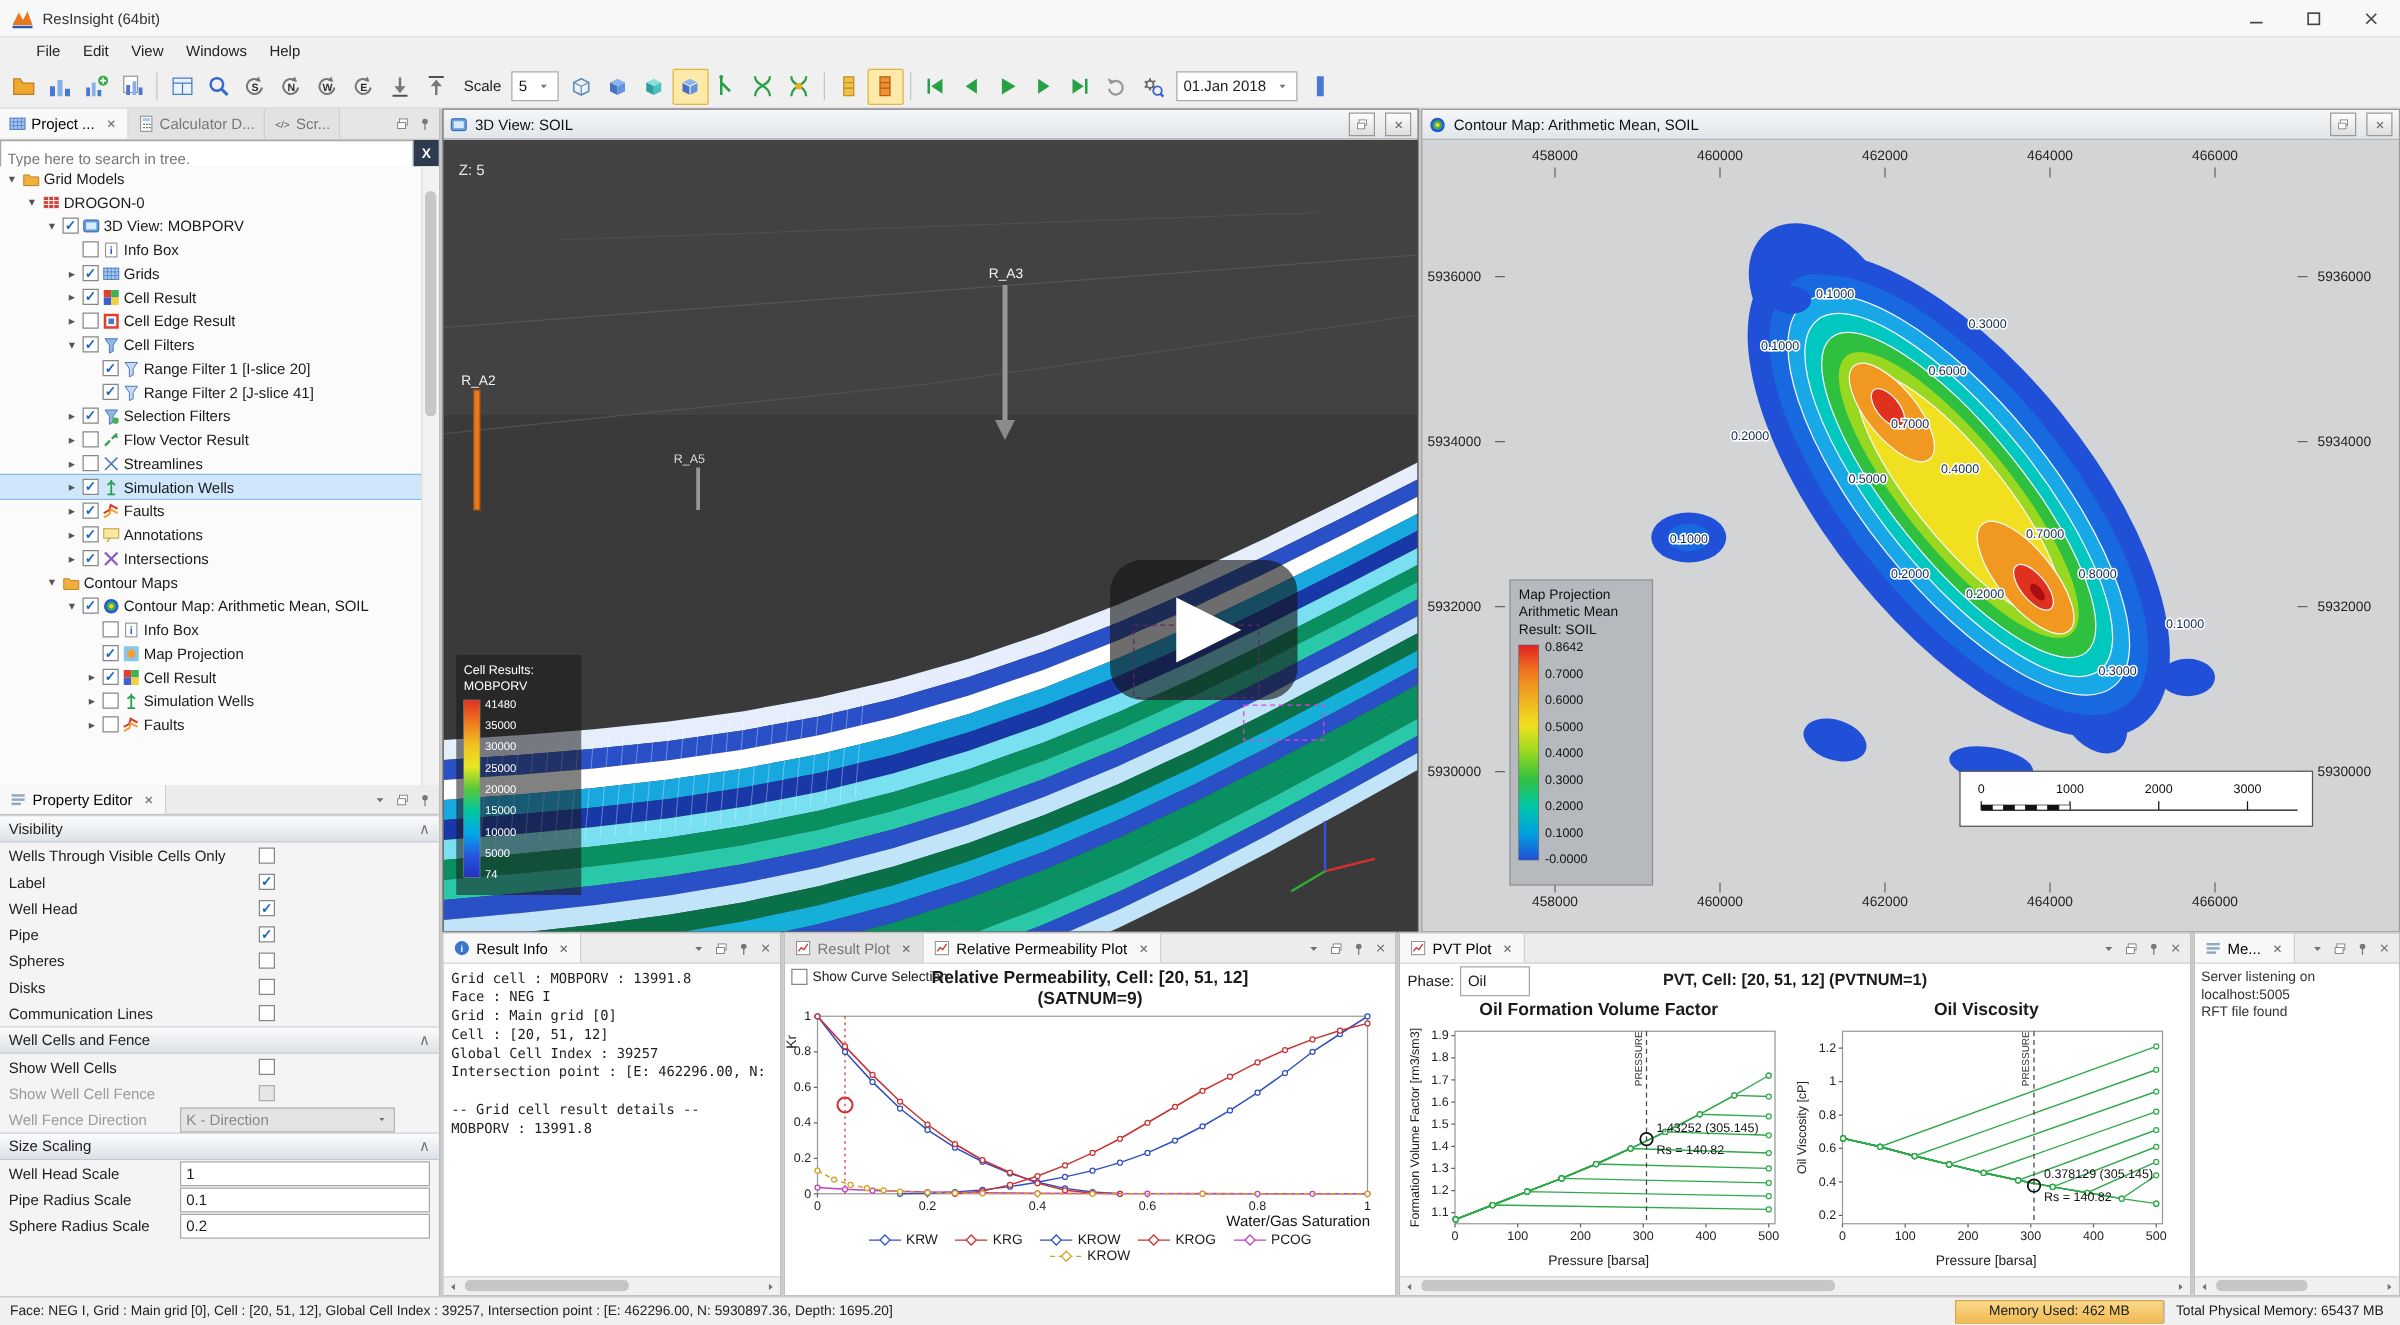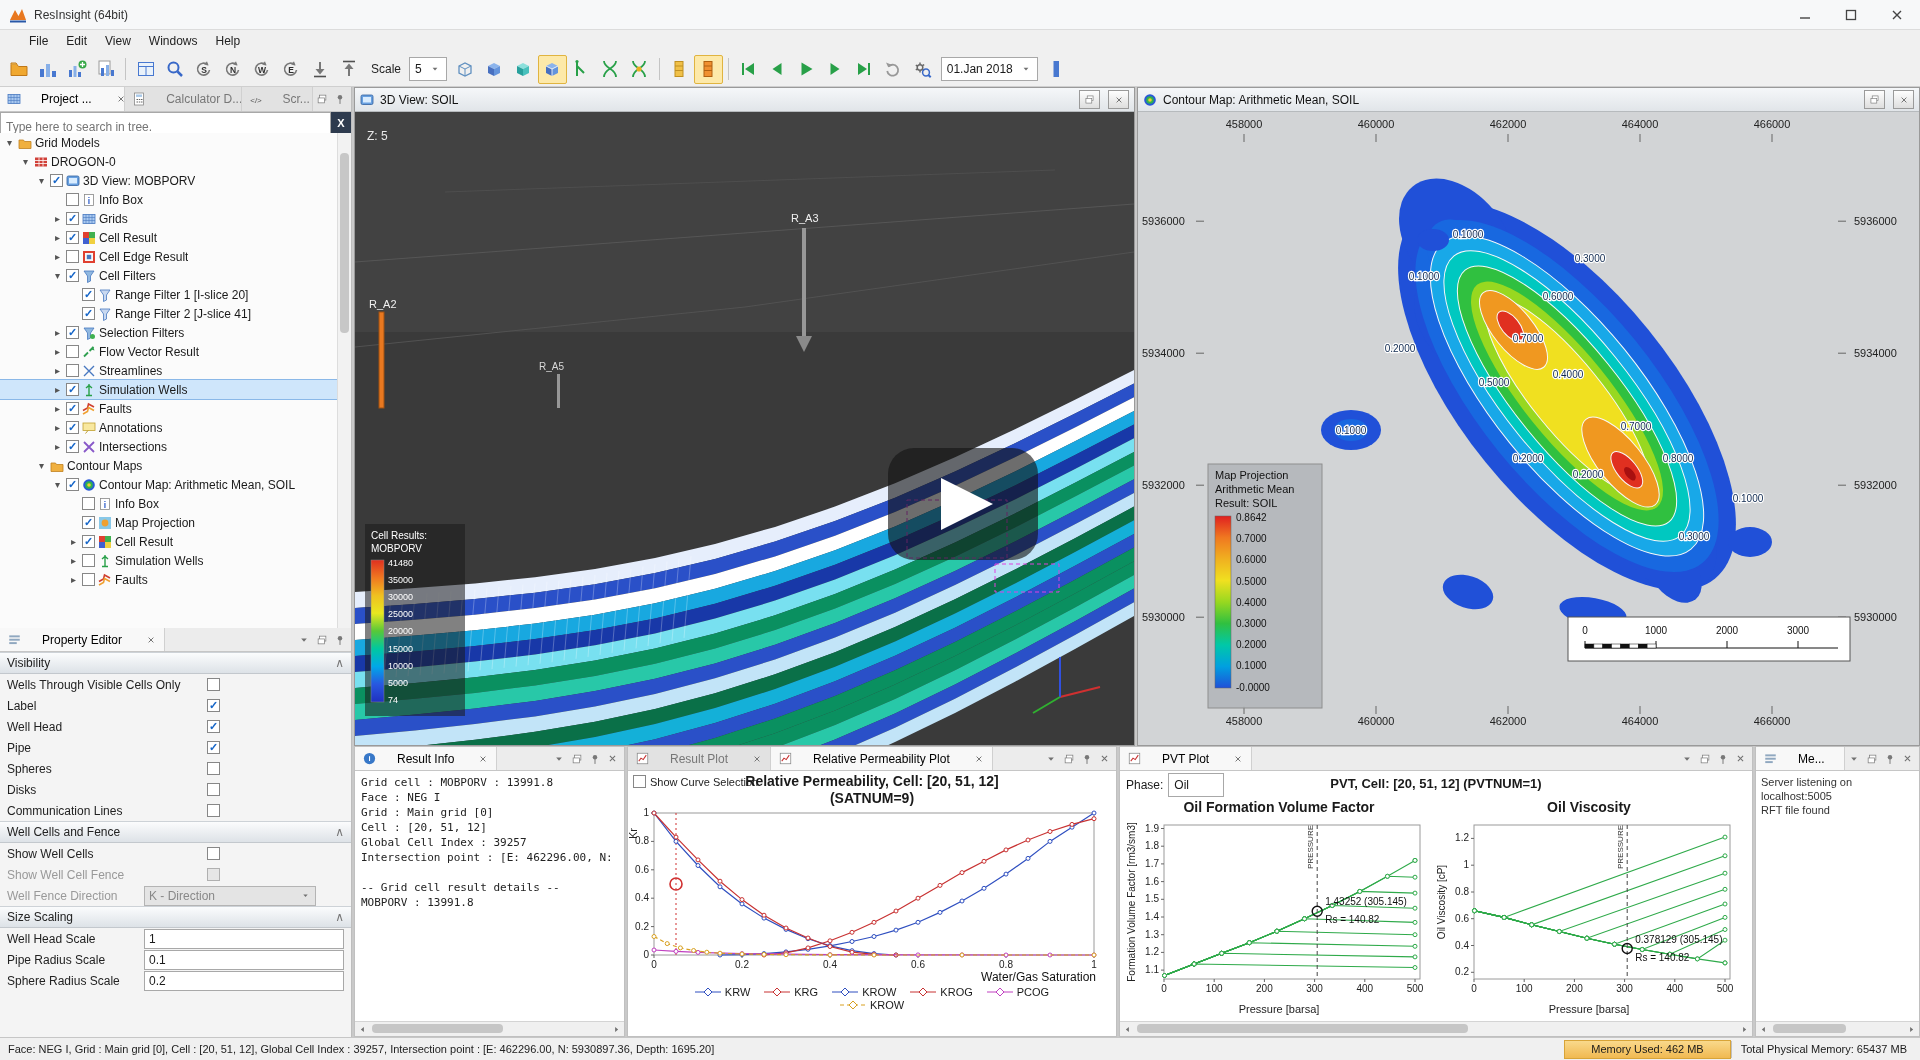--- a/index.html
+++ b/index.html
@@ -15,21 +15,21 @@
   .menu-item{padding:2px 9px;color:#222}
   #toolbar{position:absolute;left:0;top:52px;width:1920px;height:35px;background:#f0f0f0;border-bottom:1px solid #cfcfcf;display:flex;align-items:center;padding-left:4px;box-sizing:border-box}
   .tb-btn{width:27px;height:27px;display:flex;align-items:center;justify-content:center;border-radius:2px;border:1px solid transparent}
   .tb-btn.sel{background:#fde9a9;border:1px solid #e0b440}
   .tb-sep{width:1px;height:22px;background:#c4c4c4;margin:0 5px}
   .tb-label{margin:0 4px 0 8px;color:#222}
   .tb-dd{height:22px;background:#fff;border:1px solid #a8a8a8;display:flex;align-items:center;padding:0 5px;gap:7px;margin:0 4px}
   
   .dockpanel{position:absolute;background:#f0f0f0;box-sizing:border-box;border:1px solid #c0c0c0}
   .dock-header{height:24px;background:#ececec;border-bottom:1px solid #c6c6c6;display:flex;align-items:stretch;box-sizing:border-box}
-  .dock-tab{display:flex;align-items:center;gap:20px;padding:0 7px;border-right:1px solid #d0d0d0;background:#e2e2e2;color:#777;max-width:210px;white-space:nowrap;overflow:hidden}
+  .dock-tab{display:flex;align-items:center;gap:4px;padding:0 7px;border-right:1px solid #d0d0d0;background:#e2e2e2;color:#777;max-width:210px;white-space:nowrap;overflow:hidden}
   .dock-tab.active{background:#f8f8f8;color:#000}
   .dock-btns{margin-left:auto;display:flex;align-items:center;gap:1px;padding-right:3px}
   .dock-btn{width:17px;height:17px;display:flex;align-items:center;justify-content:center}
   .tab-close{margin-left:3px;display:flex;align-items:center}
   .mdi-header{height:24px;background:linear-gradient(#f5f7f9,#e1e5e9);border-bottom:1px solid #b6babd;display:flex;align-items:center;padding:0 5px;gap:6px;font-size:12px;color:#111;box-sizing:border-box}
   .mdi-btn{width:19px;height:17px;border:1px solid #9a9a9a;background:linear-gradient(#fefefe,#dedede);display:flex;align-items:center;justify-content:center;margin-left:2px}
   
   #left-panel{position:absolute;left:0;top:87px;width:352px;height:950px;background:#f0f0f0;border-right:1px solid #bdbdbd;box-sizing:border-box}
   #left-tabs{height:24px;display:flex;align-items:stretch;background:#e6e6e6;border-bottom:1px solid #c6c6c6}
   #search-row{height:22px;display:flex;align-items:stretch;background:#f0f0f0}

